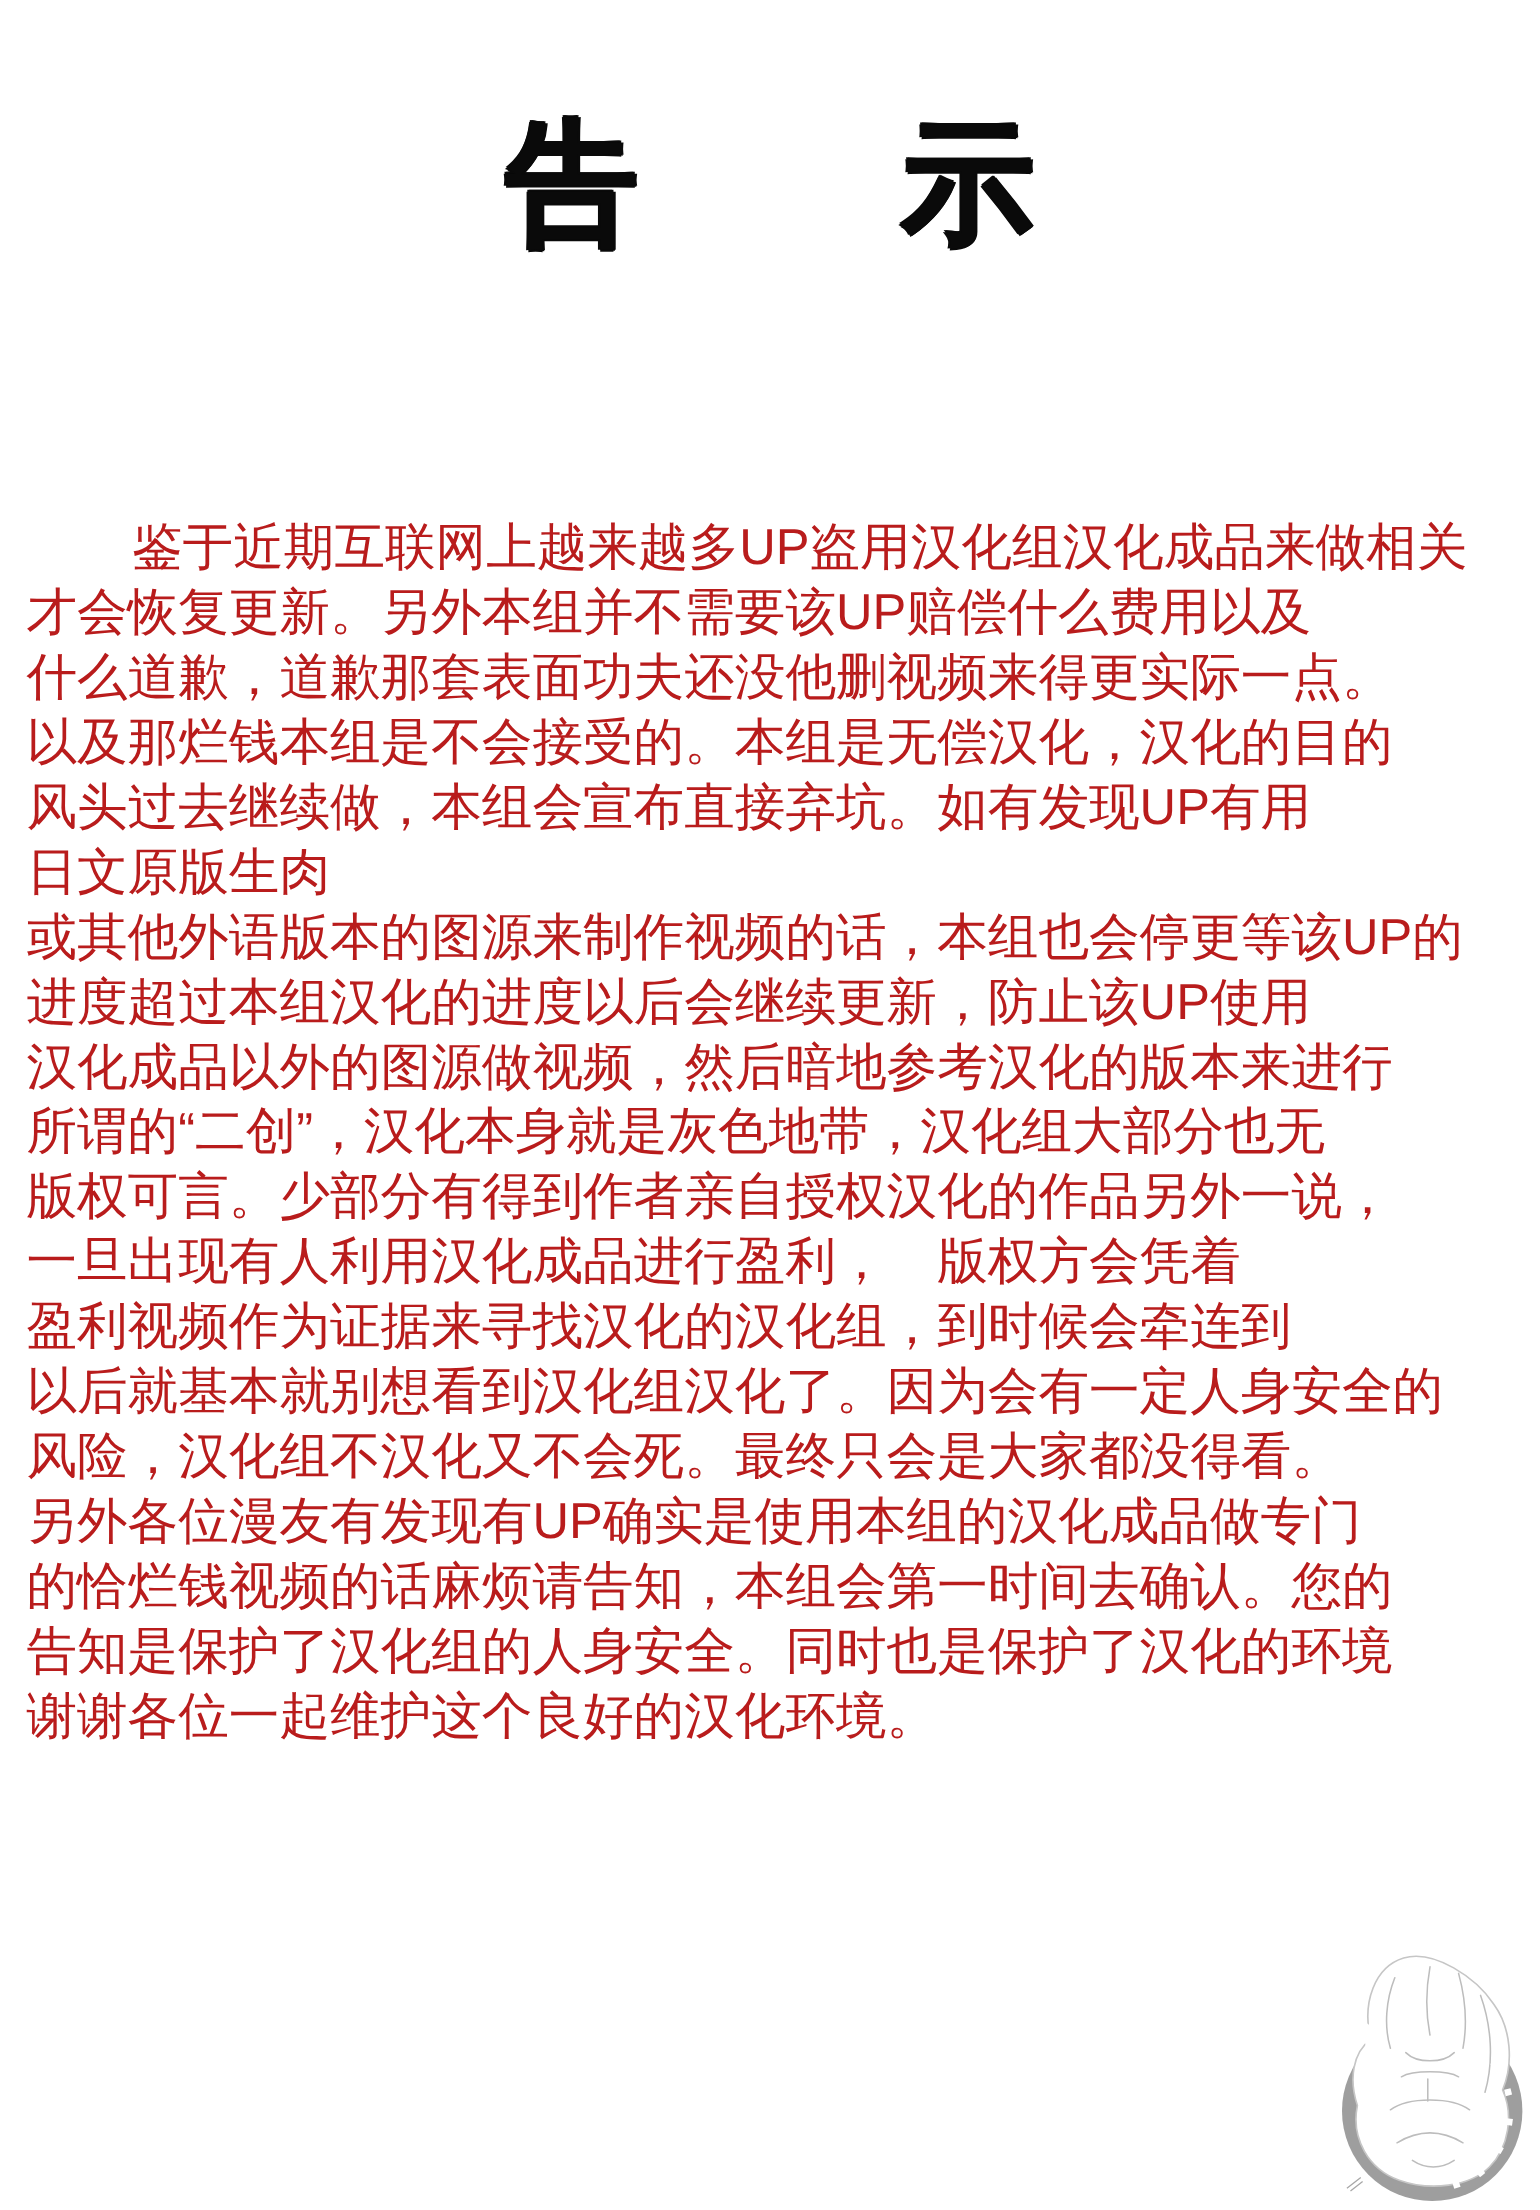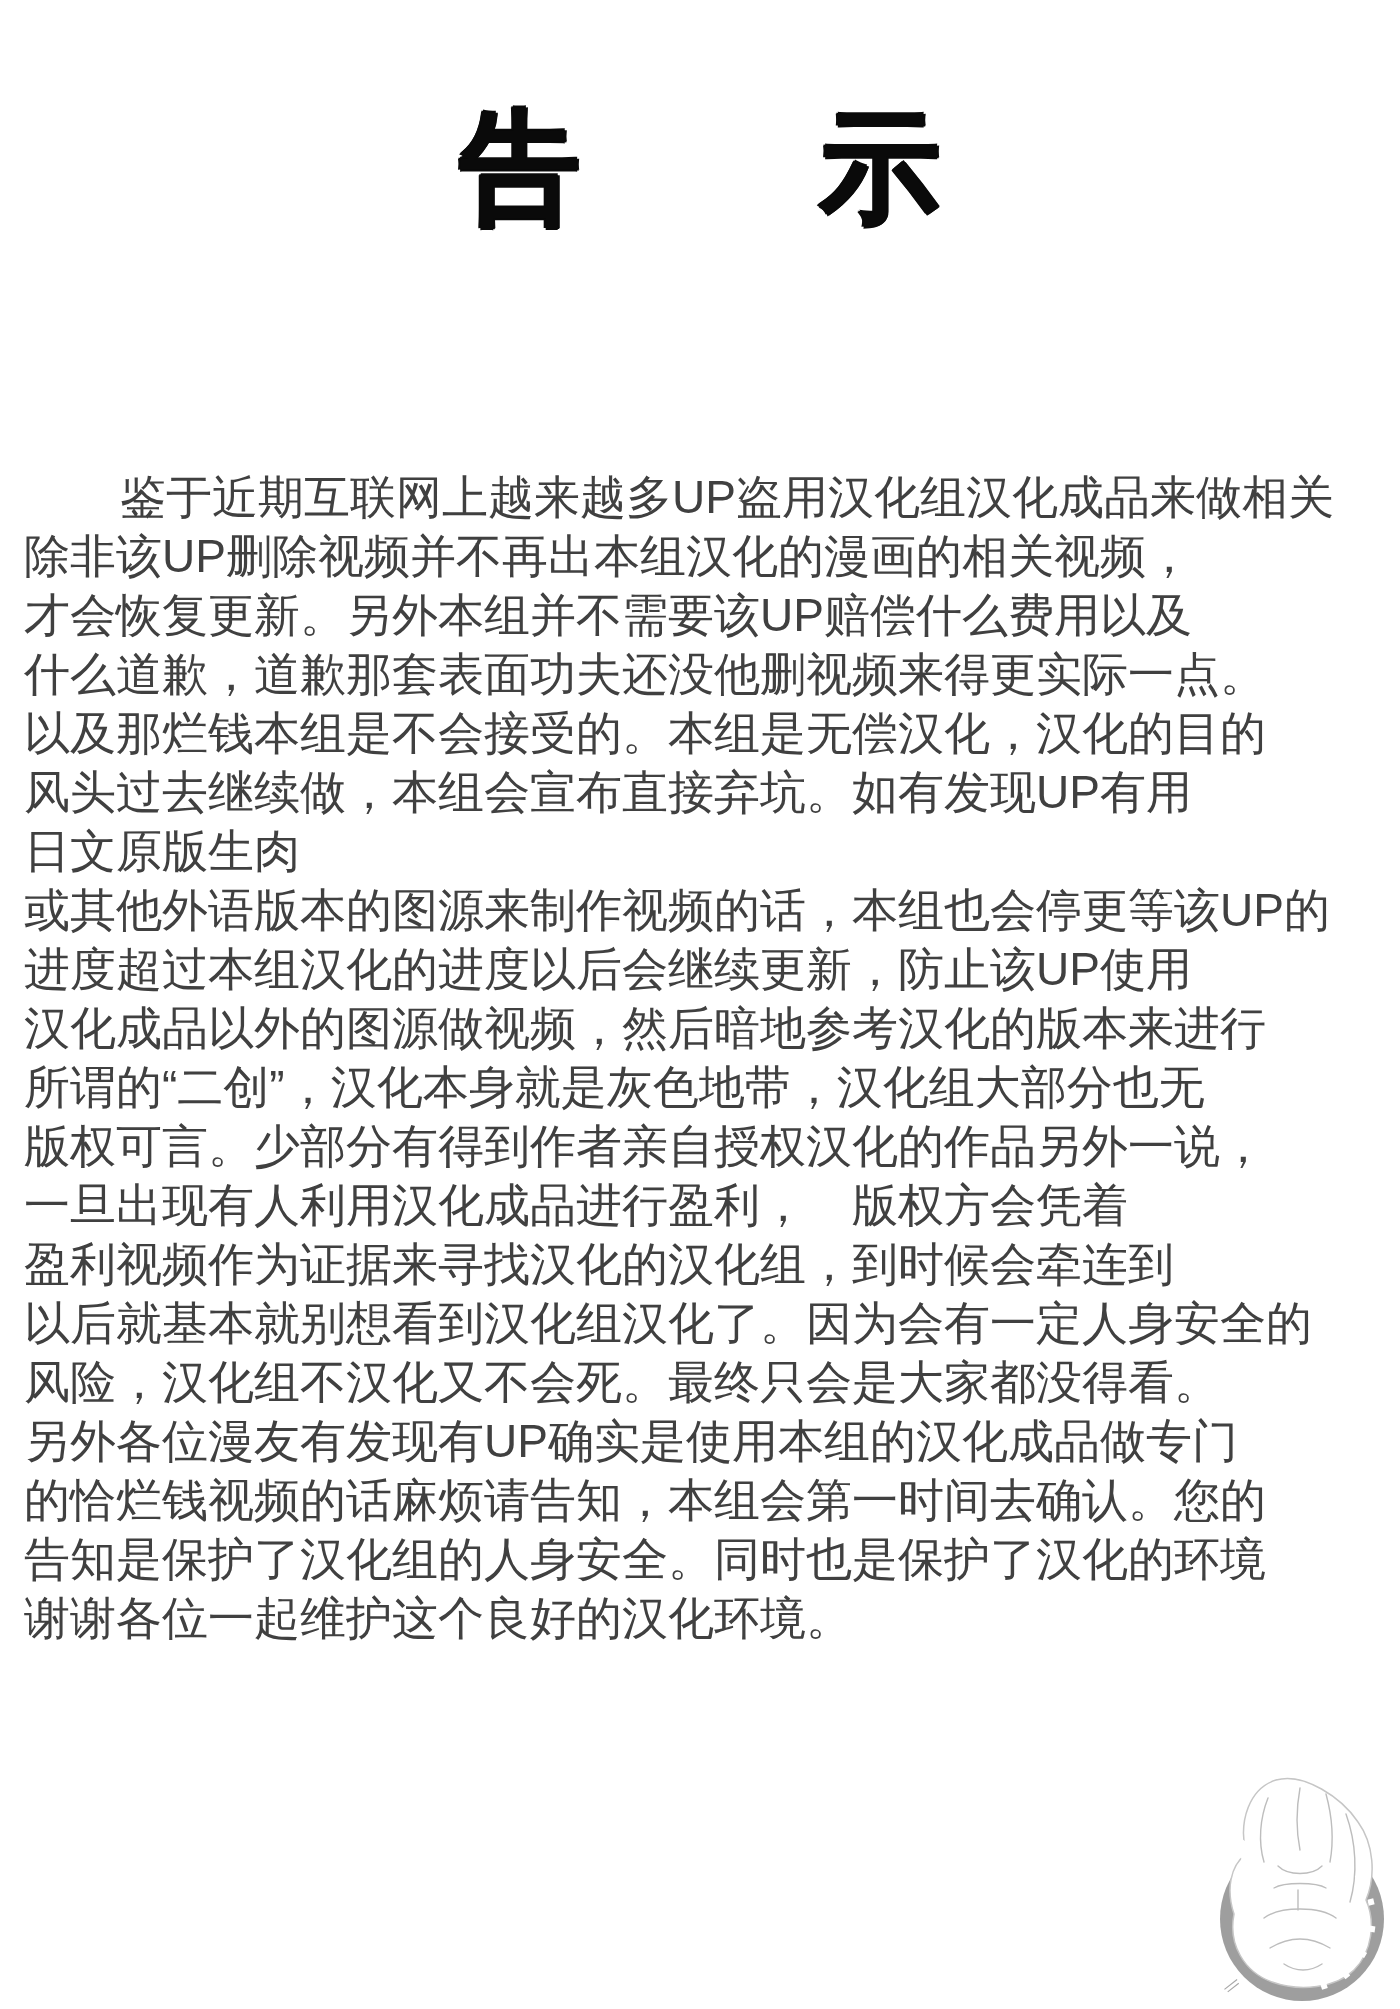--- a/index.html
+++ b/index.html
@@ -27,21 +27,21 @@
                  1.4px 1.4px currentColor, -1.4px -1.4px currentColor;
   }
   .notice-body {
     position: absolute;
     left: 24px;
     top: 468px;
     right: 6px;
     font-size: 46px;
     line-height: 59px;
     font-weight: 500;
-    color: #404040;
+    color: #b91c1c;
   }
   .notice-line {
     height: 59px;
     white-space: pre;
     overflow: visible;
   }
   .notice-line.indent { text-indent: 96px; }
   .watermark {
     position: absolute;
     left: 1180px;
@@ -51,21 +51,20 @@
     pointer-events: none;
   }
 </style>
 </head>
 <body>
 
 <h1 class="page-title">告　　示</h1>
 
 <div class="notice-body">
   <div class="notice-line indent">鉴于近期互联网上越来越多UP盗用汉化组汉化成品来做相关</div>
-  <div class="notice-line">除非该UP删除视频并不再出本组汉化的漫画的相关视频，</div>
   <div class="notice-line">才会恢复更新。另外本组并不需要该UP赔偿什么费用以及</div>
   <div class="notice-line">什么道歉，道歉那套表面功夫还没他删视频来得更实际一点。</div>
   <div class="notice-line">以及那烂钱本组是不会接受的。本组是无偿汉化，汉化的目的</div>
   <div class="notice-line">风头过去继续做，本组会宣布直接弃坑。如有发现UP有用</div>
   <div class="notice-line">日文原版生肉</div>
   <div class="notice-line">或其他外语版本的图源来制作视频的话，本组也会停更等该UP的</div>
   <div class="notice-line">进度超过本组汉化的进度以后会继续更新，防止该UP使用</div>
   <div class="notice-line">汉化成品以外的图源做视频，然后暗地参考汉化的版本来进行</div>
   <div class="notice-line">所谓的“二创”，汉化本身就是灰色地带，汉化组大部分也无</div>
   <div class="notice-line">版权可言。少部分有得到作者亲自授权汉化的作品另外一说，</div>

